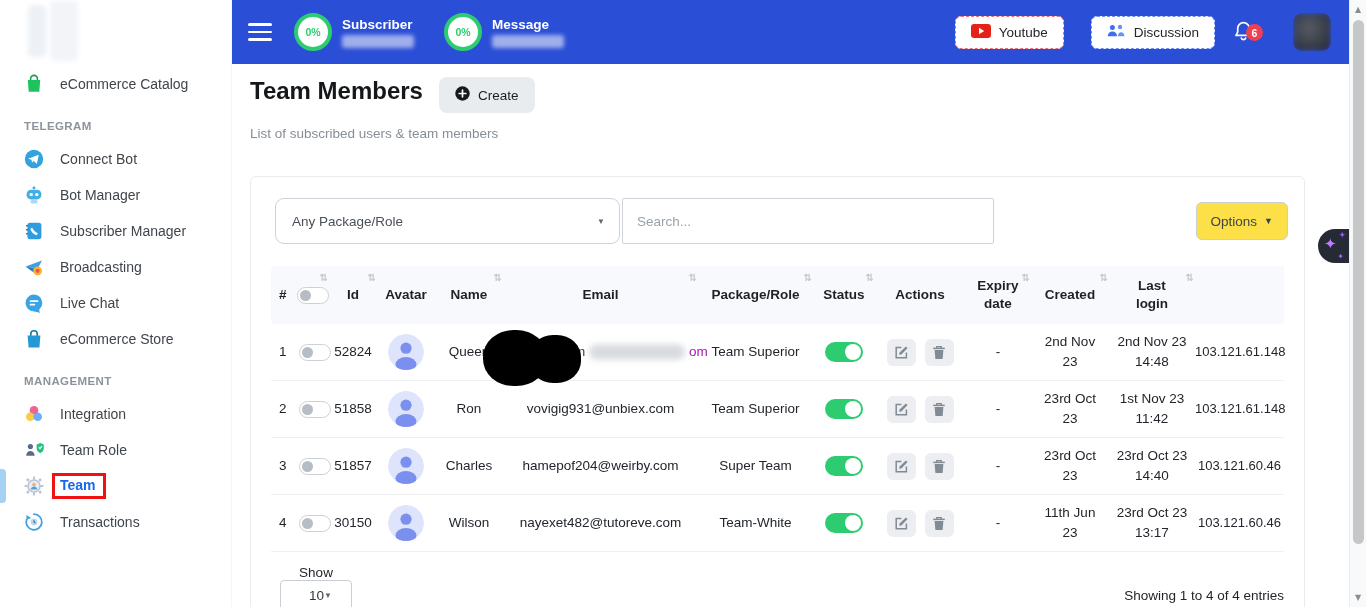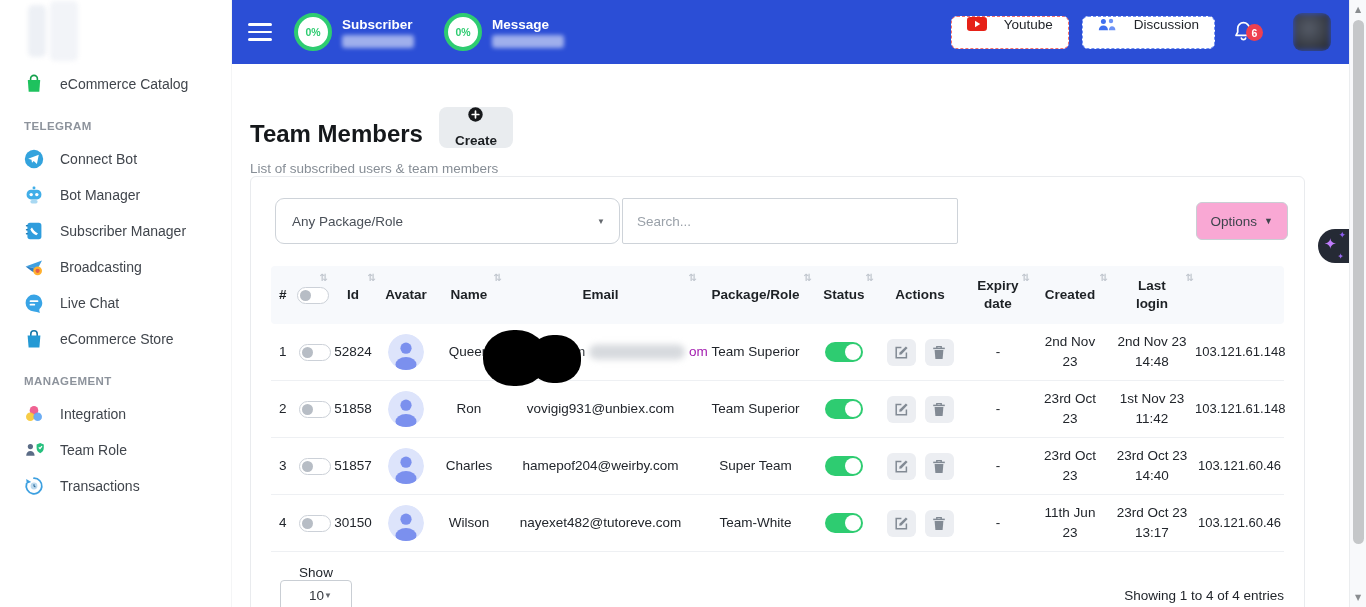--- a/index.html
+++ b/index.html
@@ -29,42 +29,42 @@
   .topbar{position:absolute;left:232px;top:0;width:1117px;height:64px;background:var(--blue);display:flex;align-items:center;padding-left:16px;z-index:2;}
   .hamburger{width:24px;height:18px;display:flex;flex-direction:column;justify-content:space-between;cursor:pointer;background:none;border:none;padding:0;}
   .hamburger span{display:block;height:2.6px;background:#fff;border-radius:2px;}
   .hb1{width:24px}.hb2{width:24px}.hb3{width:24px}
   .stats{display:flex;gap:30px;margin-left:22px;}
   .stat{display:flex;align-items:center;gap:10px;}
   .ring{width:38px;height:38px;border:4px solid var(--green);border-radius:50%;background:#fff;display:flex;align-items:center;justify-content:center;font-size:10.5px;font-weight:700;color:var(--green);}
   .stat-label{color:#fff;font-weight:700;font-size:13.5px;}
   .stat-blur{margin-top:3px;width:72px;height:13px;border-radius:3px;background:rgba(255,255,255,.55);filter:blur(2px);}
   .topbar-right{margin-left:auto;display:flex;align-items:center;padding-right:18px;}
-  .tb-btn{height:33px;padding:0 15px;background:#fff;border-radius:6px;display:inline-flex;gap:17px;font-size:13.5px;color:#23262b;cursor:pointer;font-family:inherit;}
+  .tb-btn{height:33px;padding:0 15px;background:#fff;border-radius:6px;display:inline-flex;align-items:center;gap:8px;font-size:13.5px;color:#23262b;cursor:pointer;font-family:inherit;}
   .yt-btn{border:1.6px dashed #f07070;}
-  .disc-btn{border:1.6px dashed #6f8ef2;margin-left:13px;}
+  .disc-btn{border:1.6px dashed #6f8ef2;margin-left:27px;}
   .bell-wrap{position:relative;width:40px;height:40px;margin-left:16px;cursor:pointer;}
   .bell-wrap svg{position:absolute;left:2px;top:8px;}
   .badge{position:absolute;left:15px;top:12px;width:17px;height:17px;border-radius:50%;background:#ee4050;color:#fff;font-size:10.5px;font-weight:700;display:flex;align-items:center;justify-content:center;}
   .avatar{width:38px;height:38px;border-radius:9px;overflow:hidden;margin-left:22px;cursor:pointer;}
   .avatar div{width:100%;height:100%;background:radial-gradient(circle at 42% 40%,#565c68,#23262d);filter:blur(3px);}
 
   
   .main{position:absolute;left:232px;top:64px;width:1117px;height:543px;background:#fff;overflow:hidden;z-index:1;}
-  .page-head{display:flex;align-items:flex-end;gap:16px;margin:43px 0 0 18px;}
+  .page-head{display:flex;align-items:flex-start;gap:16px;margin:13px 0 0 18px;}
   .page-head h1{font-size:24px;margin:0;color:#15181b;font-weight:700;}
-  .create-btn{display:inline-flex;align-items:center;gap:8px;background:#e9ecef;border:none;border-radius:8px;padding:0 16px;font-size:13.5px;font-weight:700;color:#1b1e21;cursor:pointer;font-family:inherit;flex-direction:column;}
+  .create-btn{display:inline-flex;align-items:center;gap:8px;background:#e9ecef;border:none;border-radius:8px;padding:9px 16px;font-size:13.5px;font-weight:400;color:#1b1e21;cursor:pointer;font-family:inherit;}
   .subtitle{margin:13px 0 0 18px;font-size:13.5px;color:#878e96;}
   .card{position:absolute;left:18px;top:112px;width:1055px;height:478px;border:1px solid #e9ebee;border-radius:6px;background:#fff;}
   .filter-row{display:flex;align-items:center;padding:21px 16px 0 24px;height:67px;}
   .select{width:345px;height:46px;border:1px solid #ced3d9;border-radius:9px;display:flex;align-items:center;justify-content:space-between;padding:0 14px 0 16px;font-size:13.5px;color:#4a5058;background:#fff;cursor:pointer;}
   .caret-sm{font-size:8px;color:#64686e;}
-  .search{width:336px;height:46px;border:1px solid #ced3d9;border-radius:2px;margin-left:2px;padding:0 14px;font-size:13.5px;color:#333;font-family:inherit;outline:none;}
+  .search{width:372px;height:46px;border:1px solid #ced3d9;border-radius:2px;margin-left:2px;padding:0 14px;font-size:13.5px;color:#333;font-family:inherit;outline:none;}
   .search::placeholder{color:#9aa1a9;}
-  .options-btn{margin-left:auto;height:38px;padding:0 14px;background:#f9a8d4;border:1px solid #c9ced4;border-radius:6px;font-size:13.5px;color:#3e444c;display:inline-flex;align-items:center;gap:7px;cursor:pointer;font-family:inherit;}
+  .options-btn{margin-left:auto;height:38px;padding:0 14px;background:#fde047;border:1px solid #c9ced4;border-radius:6px;font-size:13.5px;color:#3e444c;display:inline-flex;align-items:center;gap:7px;cursor:pointer;font-family:inherit;}
   .caret-dn{font-size:9px;color:#3e444c;}
 
   
   .table{margin:22px 20px 0 20px;}
   .thead{display:grid;grid-template-columns:var(--cols);height:58px;background:#f7f9fc;border-radius:4px;align-items:center;}
   .th{position:relative;height:100%;display:flex;align-items:center;justify-content:center;font-size:13.5px;font-weight:700;color:#1d2125;text-align:center;padding:0 6px;line-height:1.3;}
   .th:first-child{justify-content:flex-start;padding-left:8px;gap:10px;}
   .pre{white-space:pre-line;}
   .sort{position:absolute;top:5px;right:1px;font-size:10px;color:#c0c6ce;font-family:"DejaVu Sans",sans-serif;}
   .trow{display:grid;grid-template-columns:var(--cols);height:57px;align-items:center;border-bottom:1px solid #eef0f3;}
@@ -200,20 +200,41 @@
       <div class="nav-item">
         <span class="nav-ico">
           <svg width="20" height="20" viewBox="0 0 20 20">
             <circle cx="6.4" cy="6.6" r="2.6" fill="#5b6c86"></circle>
             <path d="M2.2 15.8c0-3 1.9-4.8 4.2-4.8s4.2 1.8 4.2 4.8z" fill="#5b6c86"></path>
             <path d="M12.6 4.6l3.6-1.6 3.6 1.6v3.2c0 2.8-1.6 4.6-3.6 5.4-2-.8-3.6-2.6-3.6-5.4z" fill="#27c07e"></path>
             <path d="M14.8 7.3l1.2 1.2 2-2.3" stroke="#fff" stroke-width="1.2" fill="none"></path>
           </svg>
         </span>
         <span class="nav-label">Team Role</span>
+      </div>
+      <div class="nav-item active">
+        <span class="nav-ico">
+          <svg width="20" height="20" viewBox="0 0 20 20">
+            <g fill="#b9c5d3">
+              <circle cx="10" cy="10" r="6.8"></circle>
+              <rect x="9" y="0.6" width="2" height="3"></rect>
+              <rect x="9" y="16.4" width="2" height="3"></rect>
+              <rect x="0.6" y="9" width="3" height="2"></rect>
+              <rect x="16.4" y="9" width="3" height="2"></rect>
+              <rect x="2.6" y="2.6" width="2.6" height="2.6" transform="rotate(45 3.9 3.9)"></rect>
+              <rect x="14.8" y="2.6" width="2.6" height="2.6" transform="rotate(45 16.1 3.9)"></rect>
+              <rect x="2.6" y="14.8" width="2.6" height="2.6" transform="rotate(45 3.9 16.1)"></rect>
+              <rect x="14.8" y="14.8" width="2.6" height="2.6" transform="rotate(45 16.1 16.1)"></rect>
+            </g>
+            <circle cx="10" cy="10" r="5.2" fill="#e8eef4"></circle>
+            <circle cx="10" cy="8.6" r="1.9" fill="#f2b079"></circle>
+            <path d="M6.6 13.4c.5-1.9 1.9-3 3.4-3s2.9 1.1 3.4 3z" fill="#4da0dc"></path>
+          </svg>
+        </span>
+        <span class="red-box"><span class="nav-label">Team</span></span>
       </div>
       <div class="nav-item">
         <span class="nav-ico">
           <svg width="20" height="20" viewBox="0 0 20 20">
             <path d="M10 2.2a7.8 7.8 0 11-7.4 5.4" fill="none" stroke="#3da0e0" stroke-width="1.8" stroke-linecap="round"></path>
             <path d="M2.2 3l.6 4.8L7.2 6z" fill="#3da0e0"></path>
             <circle cx="10" cy="10" r="3.4" fill="#bcd9ee"></circle>
             <path d="M10 8.2V10l1.4 1.2" stroke="#2b6a98" stroke-width="1.1" fill="none"></path>
           </svg>
         </span>

